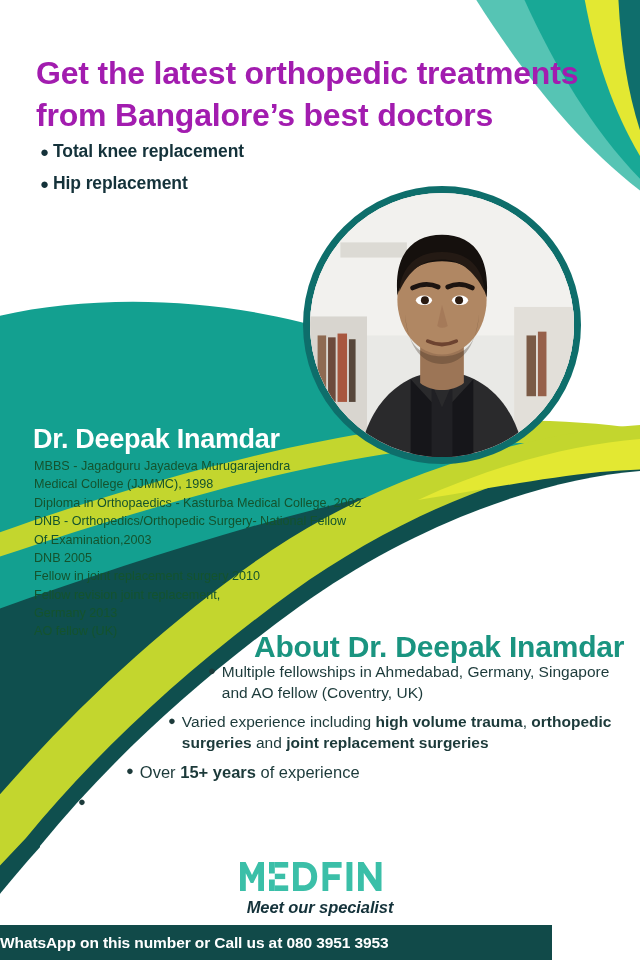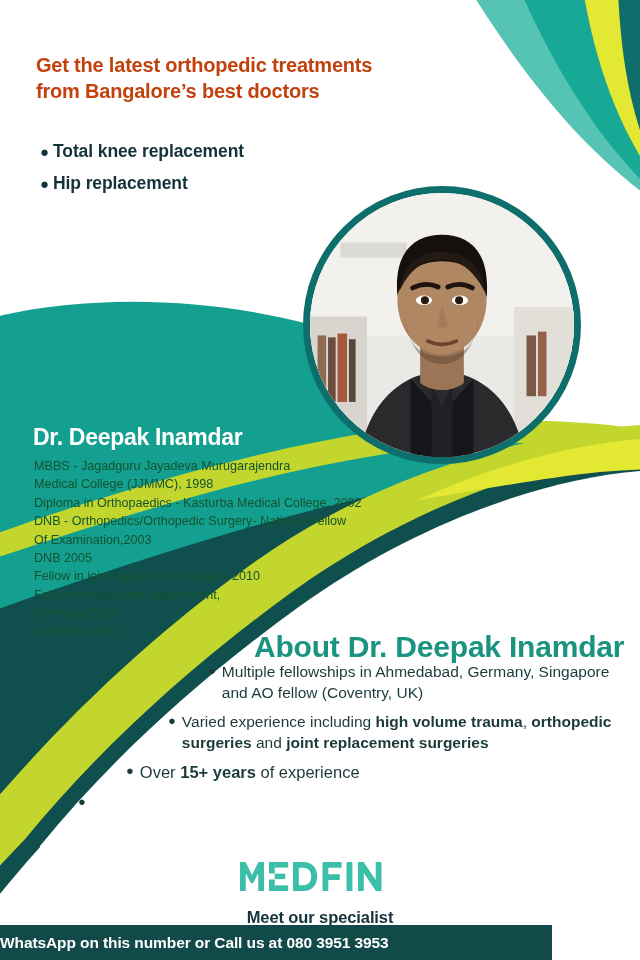--- a/index.html
+++ b/index.html
@@ -22,22 +22,22 @@
     left: 0; top: 0;
     width: 640px; height: 960px;
   }
 
   
   .headline {
     position: absolute;
     left: 36px;
     top: 52px;
     width: 420px;
-    color: #c2410c;
-    font-size: 20px;
+    color: #a21caf;
+    font-size: 32px;
     font-weight: bold;
     line-height: 1.32;
     letter-spacing: -0.2px;
   }
   .headline-line { display: block; white-space: nowrap; }
 
   .top-bullets {
     position: absolute;
     left: 40px;
     top: 141px;
@@ -73,21 +73,21 @@
     background: #cfd2cf;
   }
   .portrait-svg { display: block; width: 100%; height: 100%; }
 
   
   .doctor-name {
     position: absolute;
     left: 33px;
     top: 424px;
     color: #ffffff;
-    font-size: 23px;
+    font-size: 27px;
     font-weight: bold;
     letter-spacing: -0.3px;
   }
   .credentials {
     position: absolute;
     left: 34px;
     top: 457px;
     width: 380px;
     color: #14532d;
     font-size: 12.6px;
@@ -143,25 +143,26 @@
     top: 862px;
     width: 640px;
     text-align: center;
   }
   .brand-logo {
     display: block;
     margin: 0 auto;
   }
   .brand-tagline {
     display: block;
-    margin-top: 16px;
+    margin-top: 6px;
     color: #14323A;
     font-size: 16.5px;
     font-weight: bold;
     letter-spacing: -0.1px;
+    font-style: italic;
   }
 
   
   .footer-bar {
     position: absolute;
     left: 0;
     top: 925px;
     width: 552px;
     height: 35px;
     background: #114A49;

